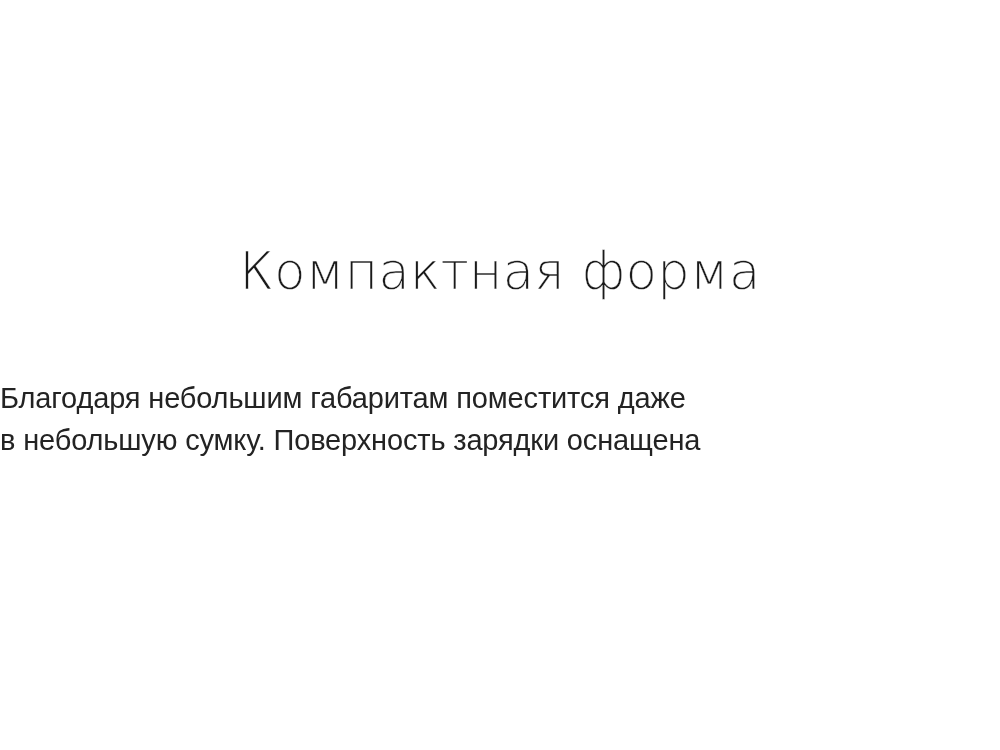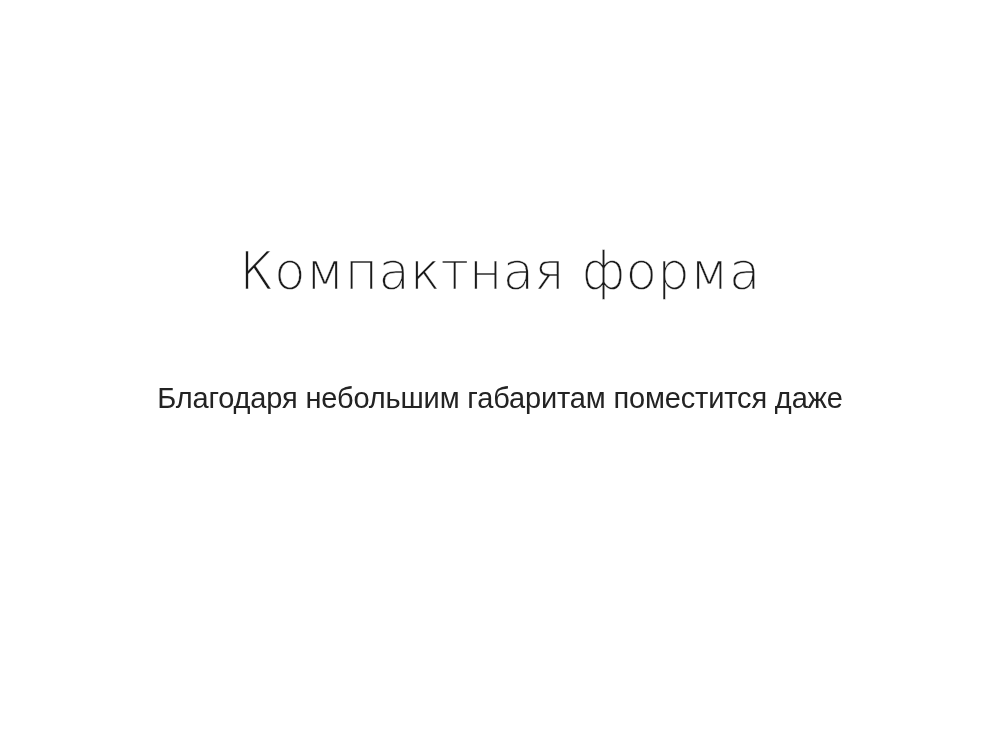--- a/index.html
+++ b/index.html
@@ -52,21 +52,21 @@
     white-space: nowrap;
   }
 
   
   .slide-body {
     position: absolute;
     left: 0;
     top: 377px;
     width: 1000px;
     margin: 0;
-    text-align: center;
+    text-align: left;
     font-family: "Liberation Sans", "DejaVu Sans", sans-serif;
     font-size: 29px;
     font-weight: 400;
     line-height: 42px;
     letter-spacing: -0.15px;
     color: #232323;
   }
 
   .slide-body .body-line {
     display: block;
@@ -76,16 +76,17 @@
 </head>
 <body>
 
 <div class="slide">
   <div class="slide-content">
 
     <h1 class="slide-title">Компактная форма</h1>
 
     <p class="slide-body">
       <span class="body-line">Благодаря небольшим габаритам поместится даже</span>
+      <span class="body-line">в небольшую сумку. Поверхность зарядки оснащена</span>
     </p>
 
   </div>
 </div>
 
 </body></html>

